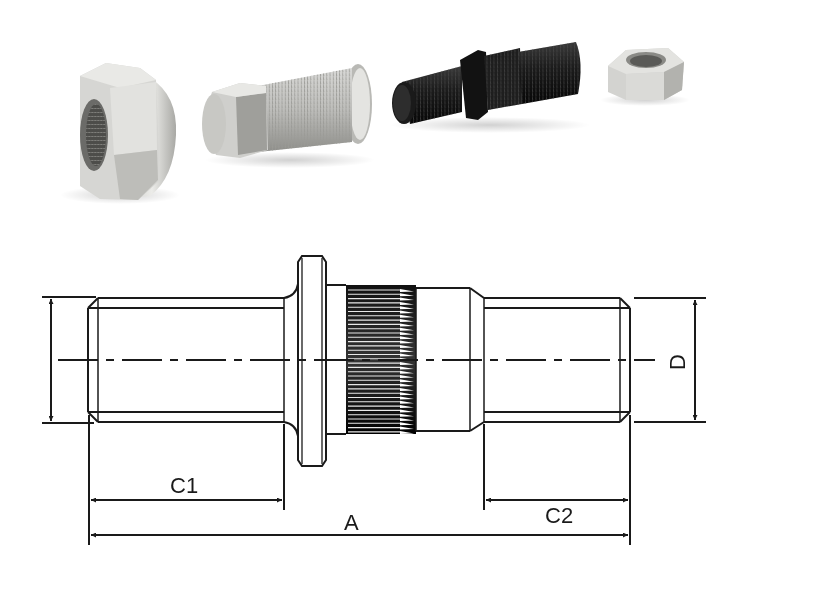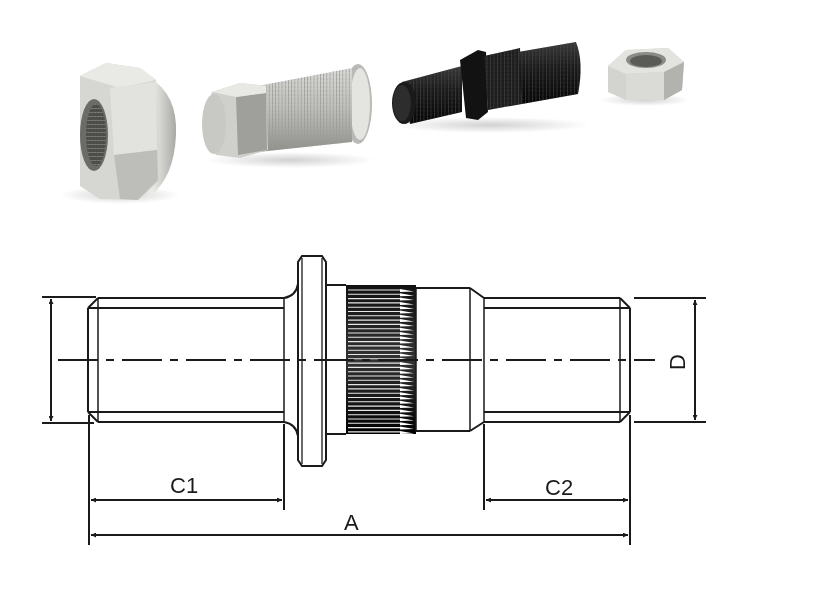--- a/index.html
+++ b/index.html
@@ -253,15 +253,15 @@
   </g>
 
   <g stroke="#1a1a1a" stroke-width="2" fill="none">
     <line x1="91" y1="500" x2="282" y2="500" marker-start="url(#arr)" marker-end="url(#arr)"></line>
     <line x1="486" y1="500" x2="628" y2="500" marker-start="url(#arr)" marker-end="url(#arr)"></line>
     <line x1="91" y1="535" x2="628" y2="535" marker-start="url(#arr)" marker-end="url(#arr)"></line>
   </g>
 </svg>
 
 <div class="lbl" style="left:170px; top:467px;margin-top:8px;">C1</div>
-<div class="lbl" style="left:545px; top:477px;">C2</div>
+<div class="lbl" style="left:545px; top:505px;">C2</div>
 <div class="lbl" style="left:344px; top:512px;">A</div>
 <div class="lbl" style="left:670px; top:351px; transform: rotate(-90deg); transform-origin: center;">D</div>
 
 </body></html>

